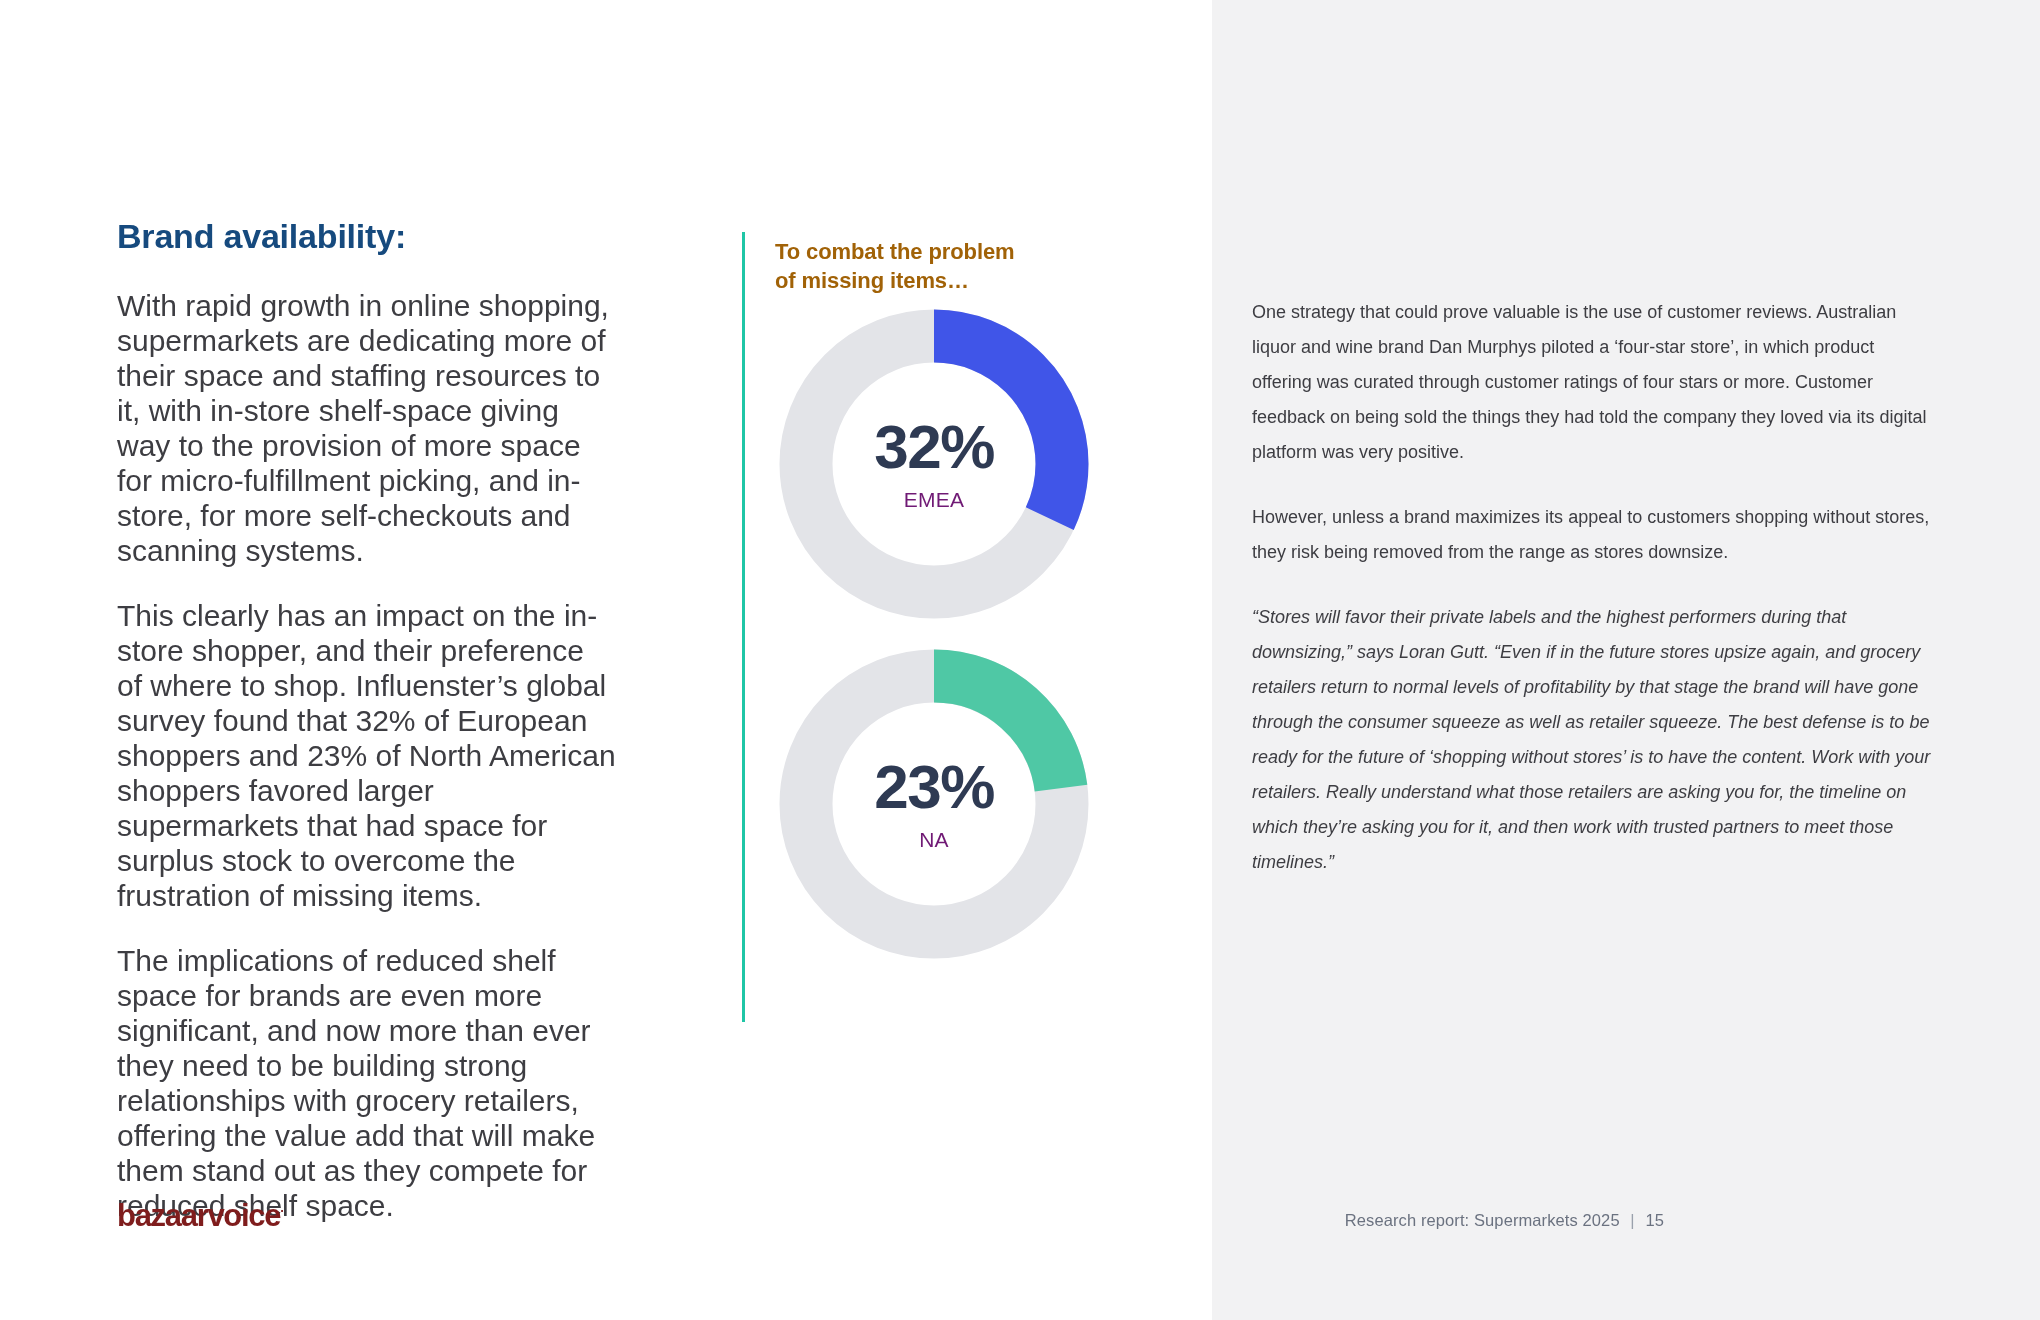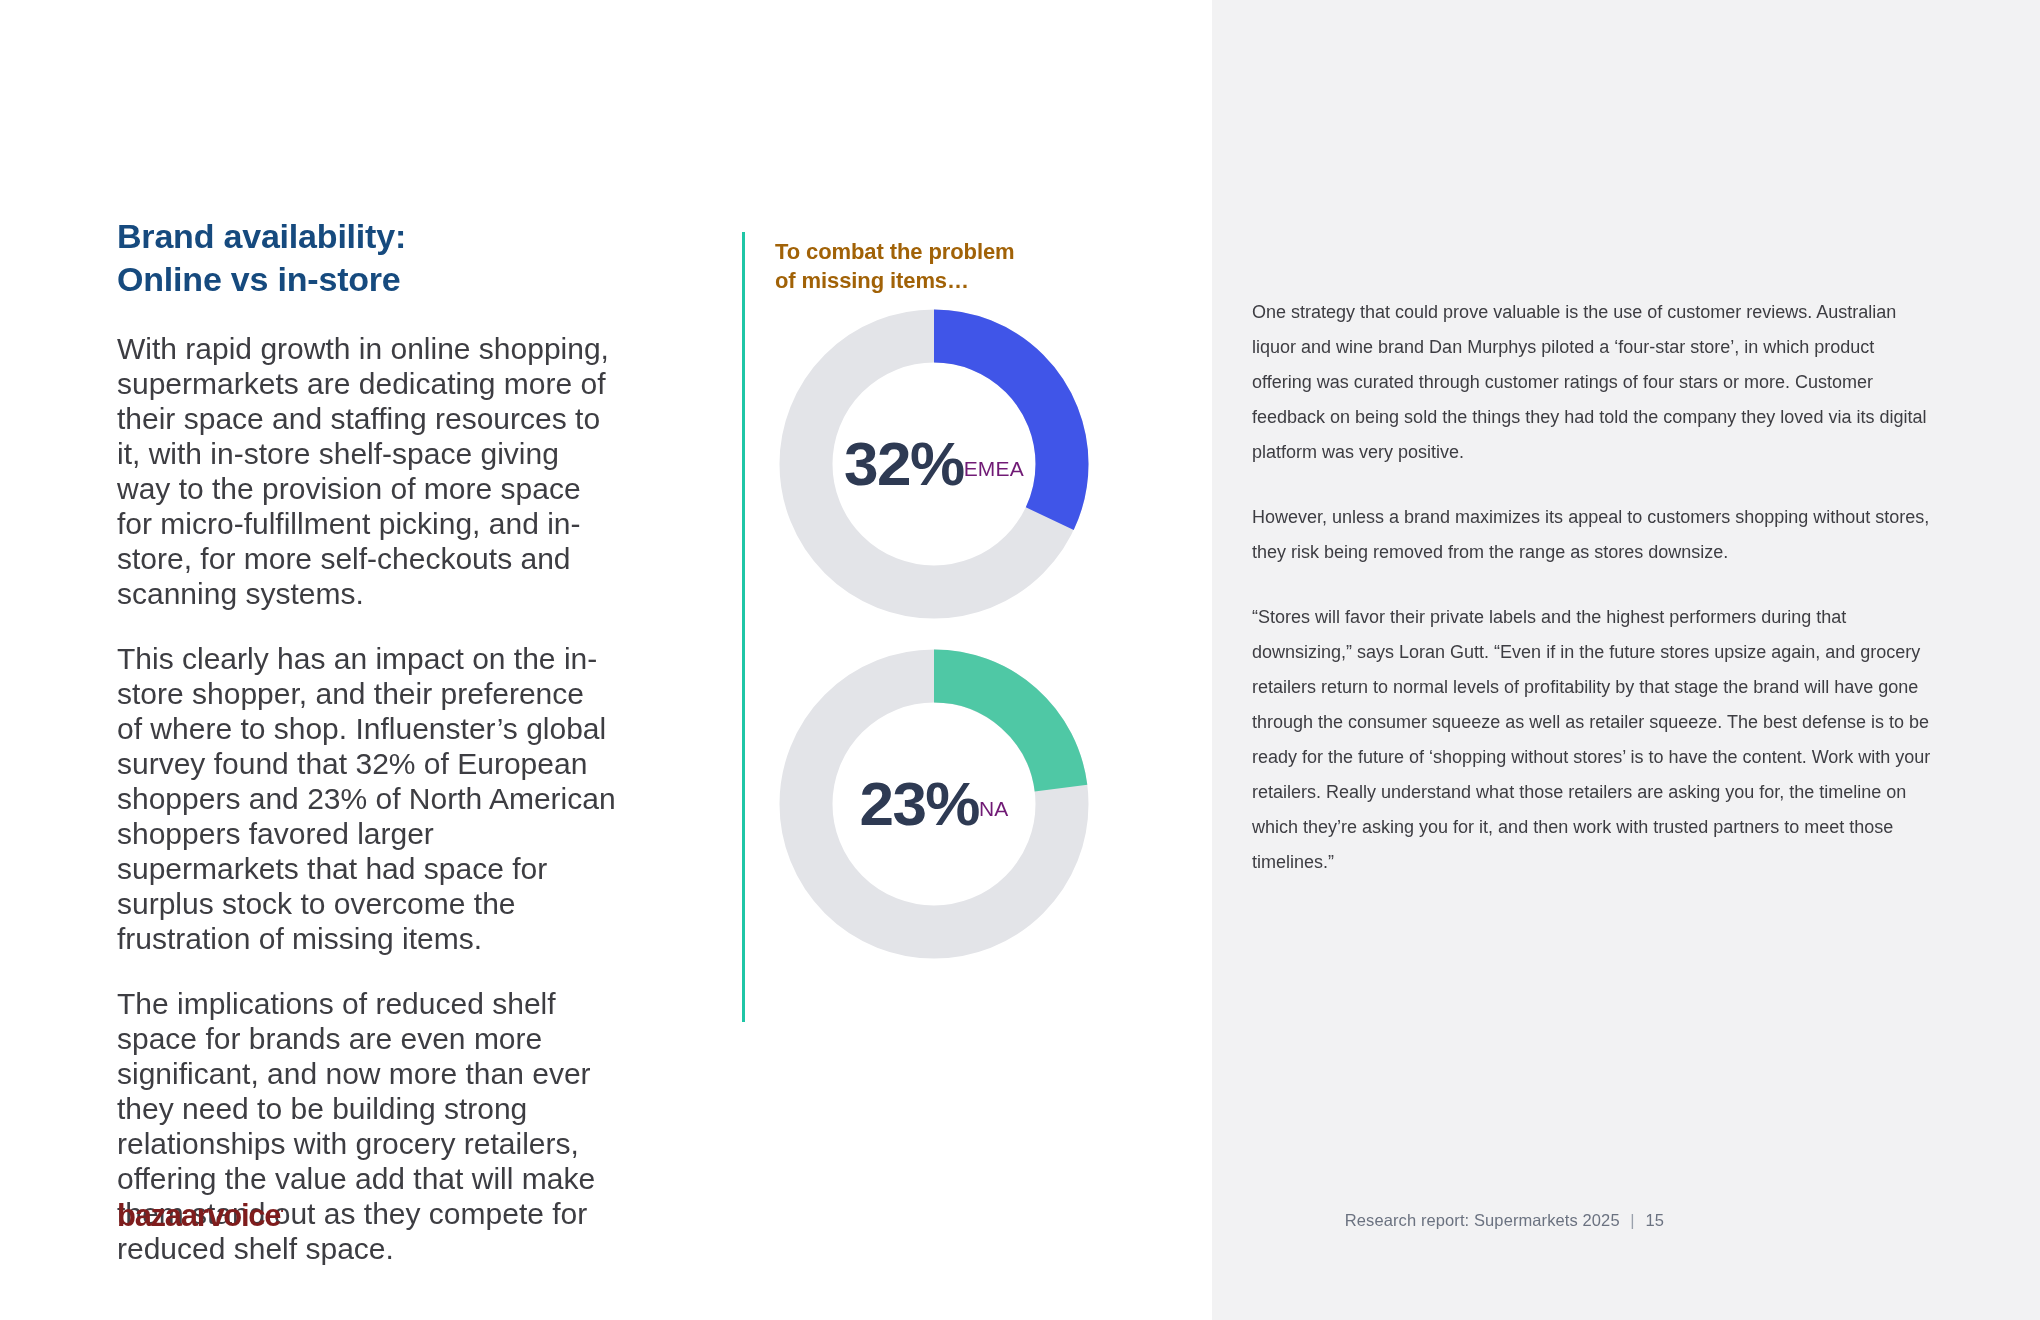--- a/index.html
+++ b/index.html
@@ -94,21 +94,21 @@
     width: 318px;
     height: 318px;
   }
   .donut-center {
     position: absolute;
     left: 0;
     top: 0;
     width: 318px;
     height: 318px;
     display: flex;
-    flex-direction: row;
+    flex-direction: column;
     align-items: center;
     justify-content: center;
     pointer-events: none;
   }
   .donut-value {
     font-size: 62px;
     font-weight: bold;
     color: #2e3a53;
     letter-spacing: -1.5px;
     line-height: 1;
@@ -137,21 +137,21 @@
     left: 1252px;
     top: 295px;
     width: 680px;
   }
   .right-par {
     font-size: 18px;
     line-height: 35px;
     color: #3d3d42;
     margin: 0 0 30px 0;
   }
-  .right-par:last-child { margin-bottom: 4px; }
+  .right-par:last-child { margin-bottom: 4px; font-style: italic; }
 
   
   .logo {
     position: absolute;
     left: 117px;
     top: 1200px;
     font-size: 31px;
     font-weight: bold;
     color: #7f1d1d;
     letter-spacing: -1.3px;
@@ -180,21 +180,20 @@
 </head>
 <body>
 
 <div class="page">
 
   <div class="right-panel-bg"></div>
 
   <div class="left-col">
     <h1 class="page-title">
       <span class="line">Brand availability:</span>
-      <span class="line">Online vs in-store</span>
     </h1>
     <p class="body-par">With rapid growth in online shopping, supermarkets are dedicating more of their space and staffing resources to it, with in-store shelf-space giving way to the provision of more space for micro-fulfillment picking, and in-store, for more self-checkouts and scanning systems.</p>
     <p class="body-par">This clearly has an impact on the in-store shopper, and their preference of where to shop. Influenster’s global survey found that 32% of European shoppers and 23% of North American shoppers favored larger supermarkets that had space for surplus stock to overcome the frustration of missing items.</p>
     <p class="body-par">The implications of reduced shelf space for brands are even more significant, and now more than ever they need to be building strong relationships with grocery retailers, offering the value add that will make them stand out as they compete for reduced shelf space.</p>
   </div>
 
   <div class="chart-divider"></div>
 
   <div class="chart-heading">
     <span class="line">To combat the problem</span>

